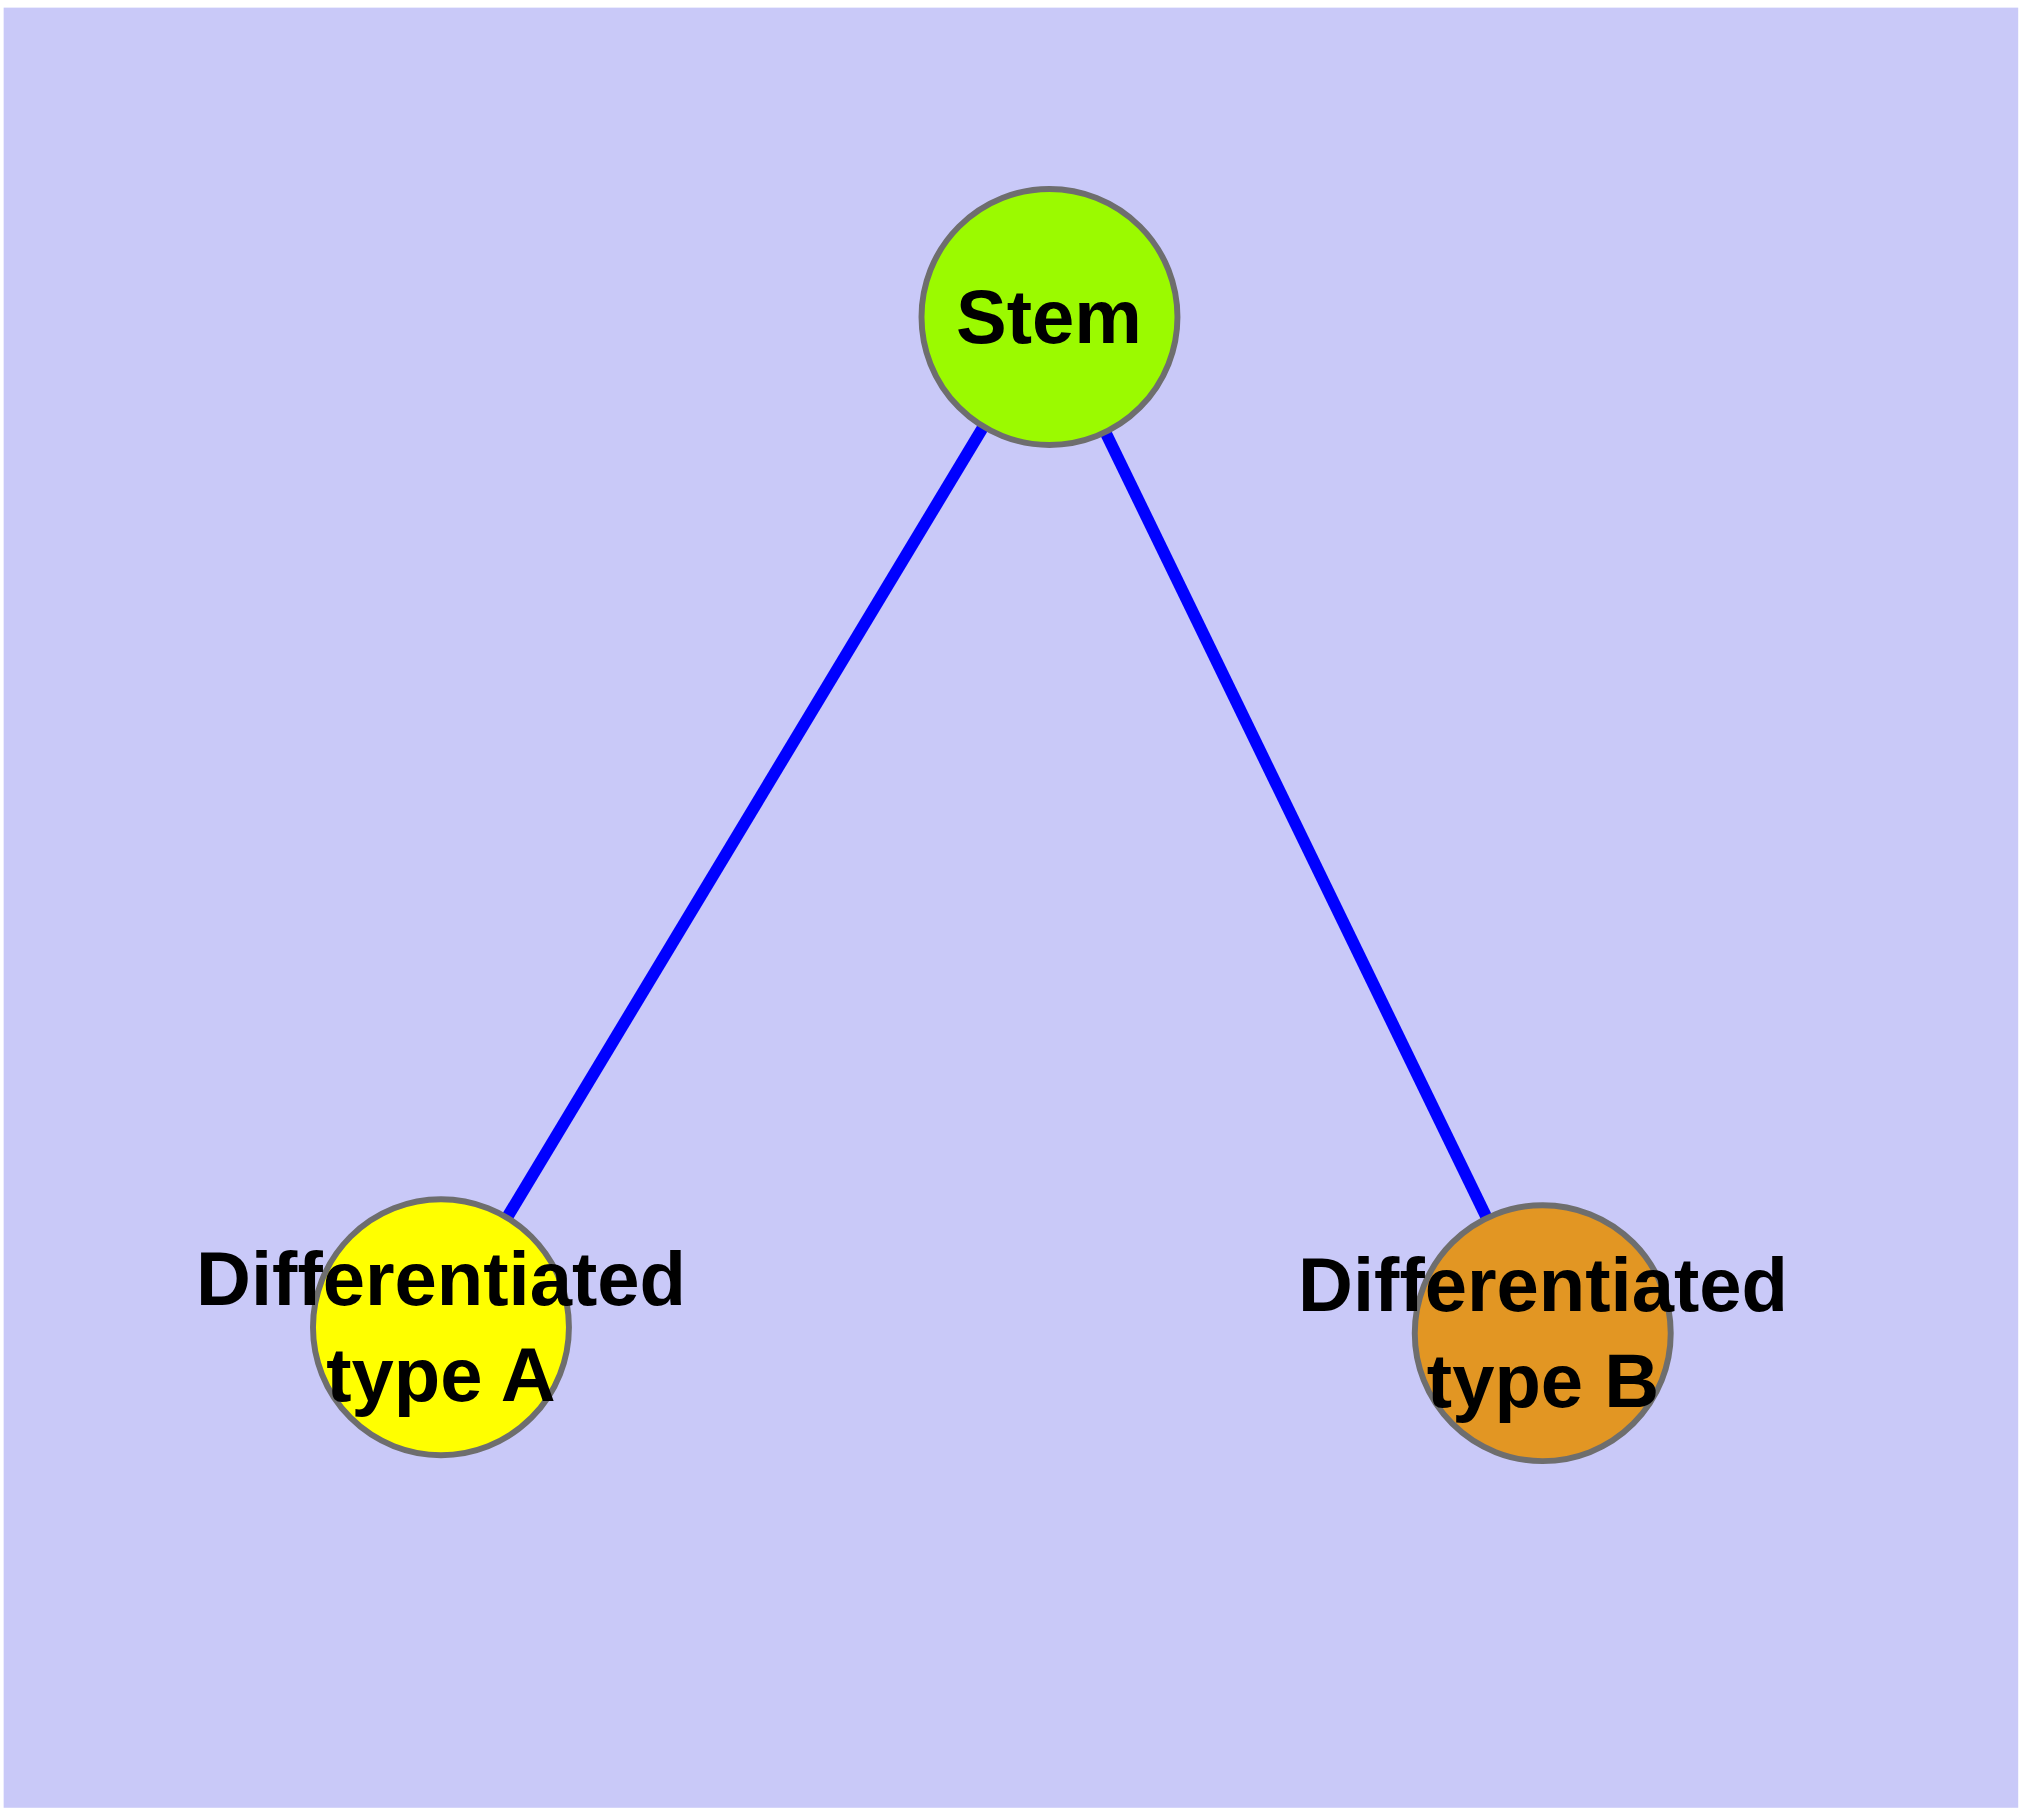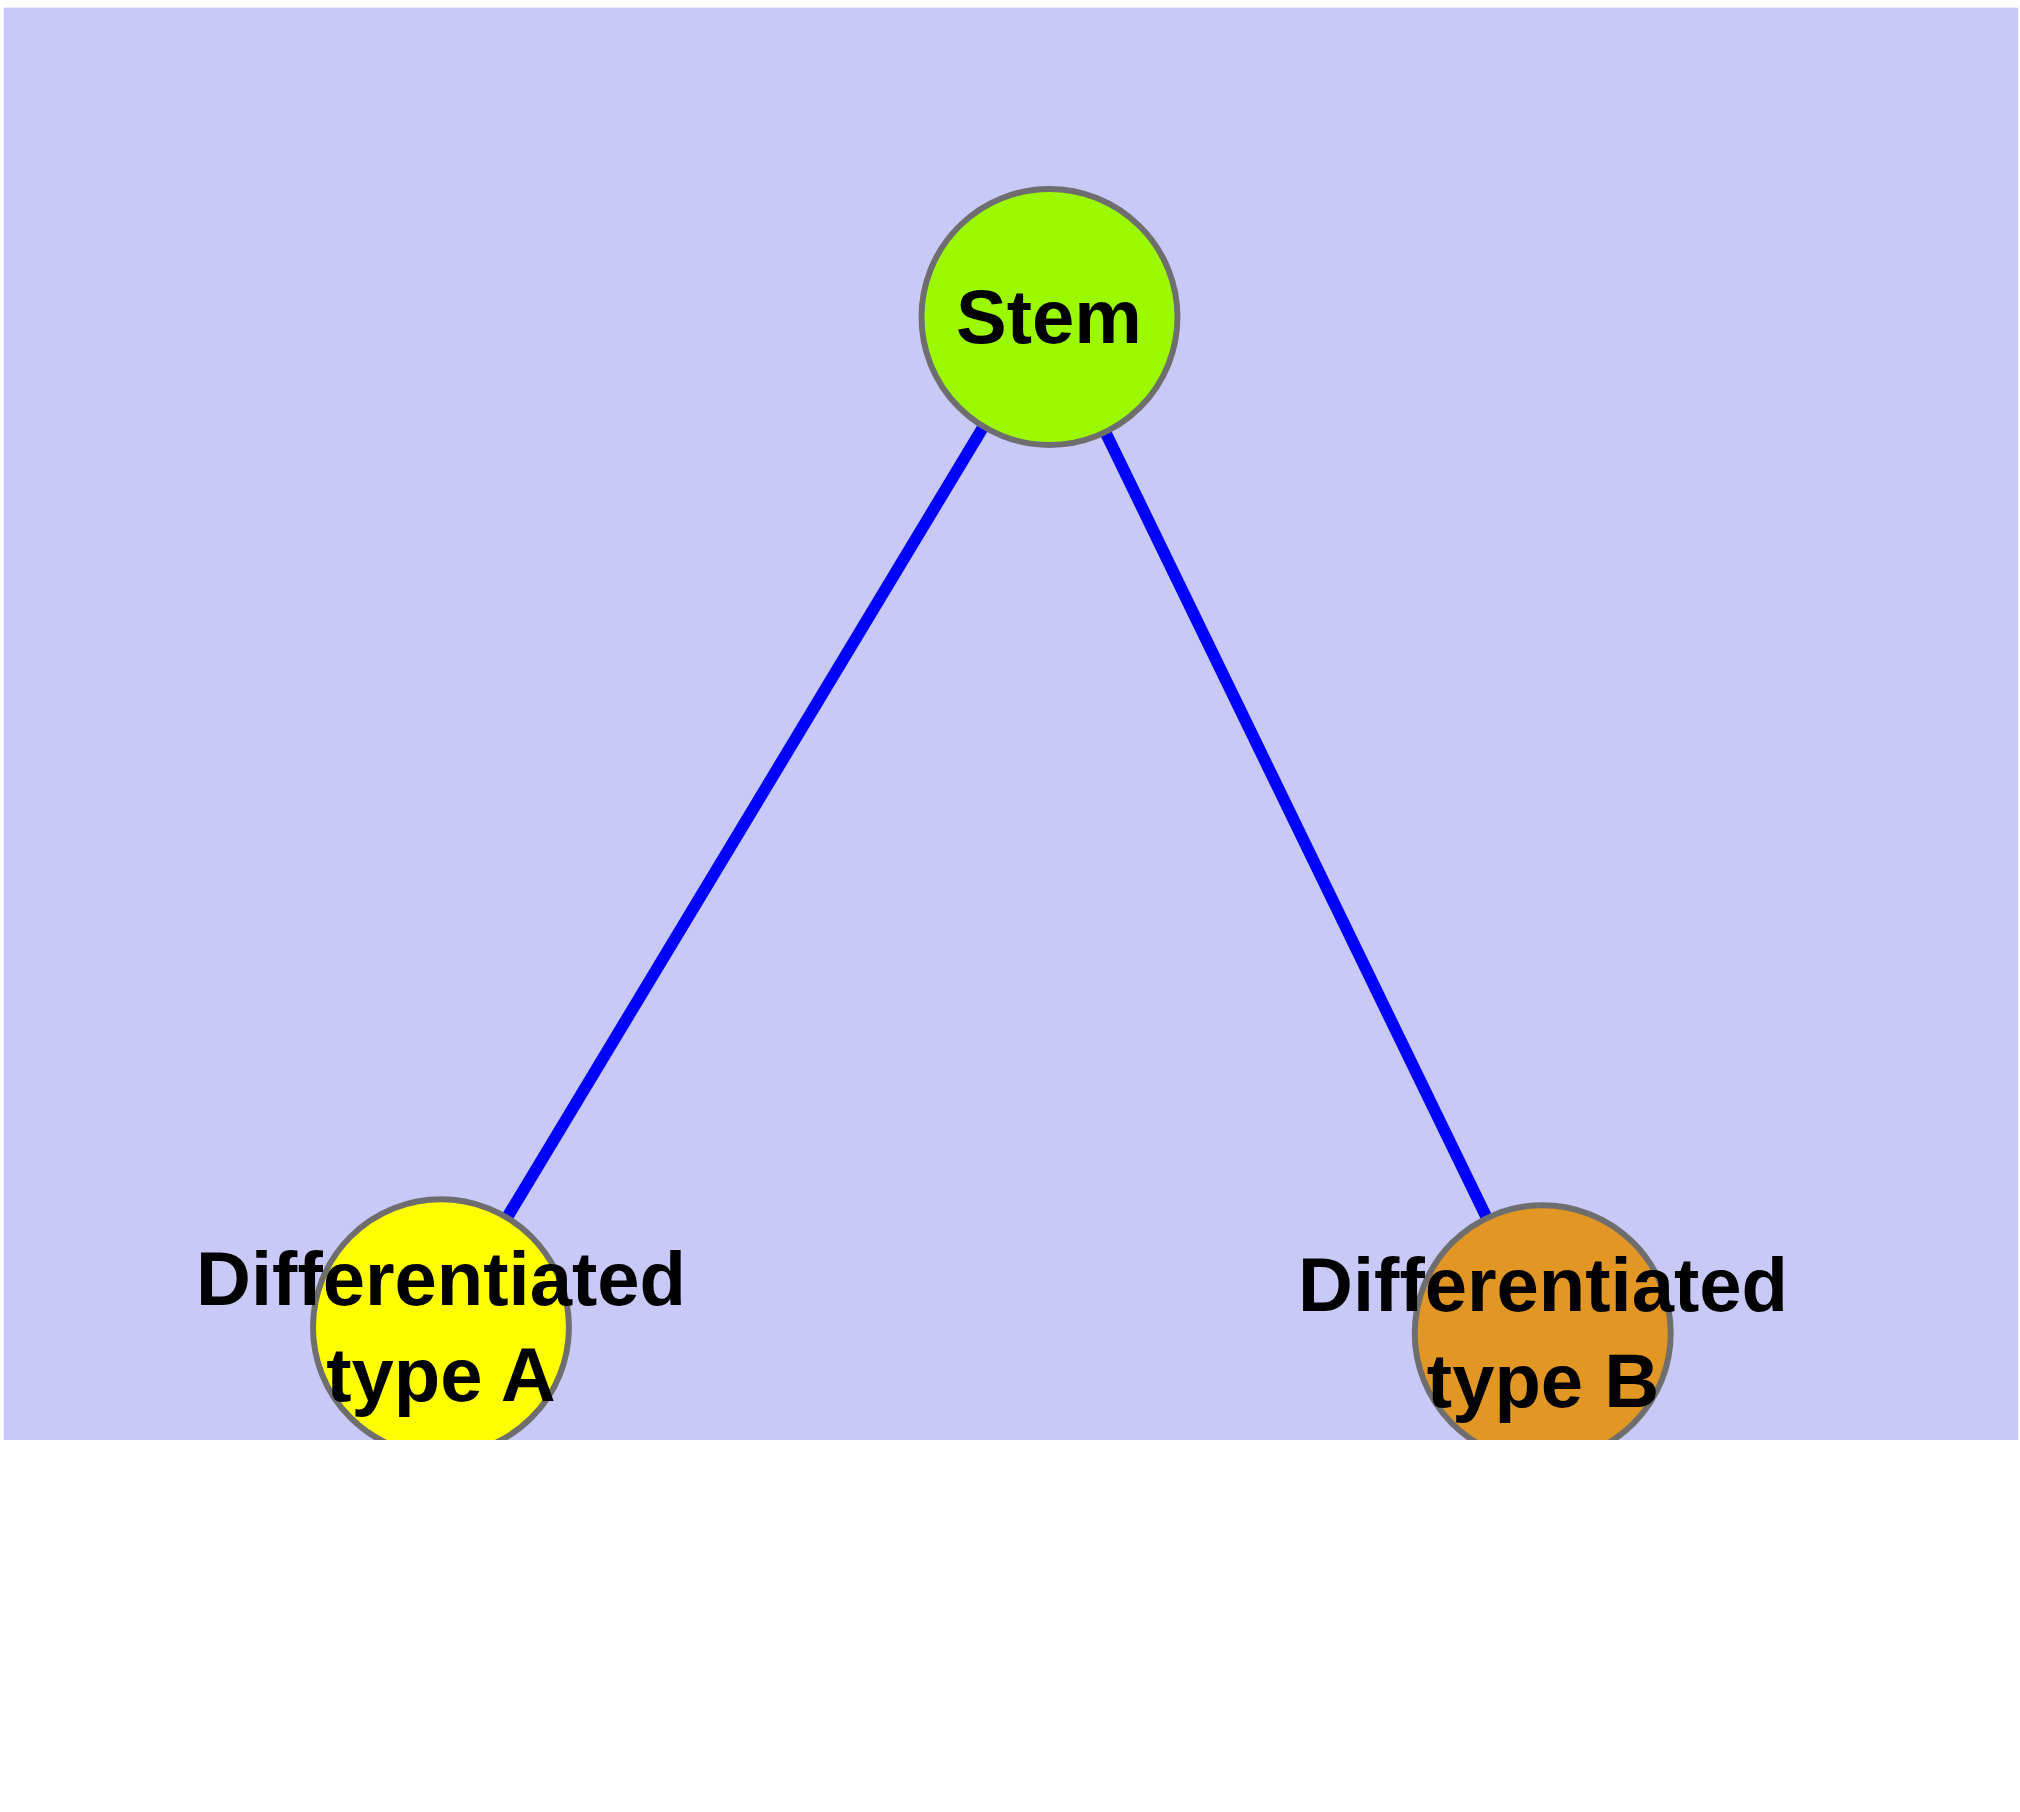--- a/index.html
+++ b/index.html
@@ -4,21 +4,21 @@
 <style>
   html, body {
     margin: 0;
     padding: 0;
     background: #ffffff;
     font-family: "Liberation Sans", sans-serif;
   }
   .stage {
     position: relative;
     width: 2021px;
-    height: 1440px;
+    height: 1812px;
     background: #ffffff;
     overflow: hidden;
   }
   .stage svg {
     position: absolute;
     top: 0;
     left: 0;
     display: block;
   }
   .node-label {

